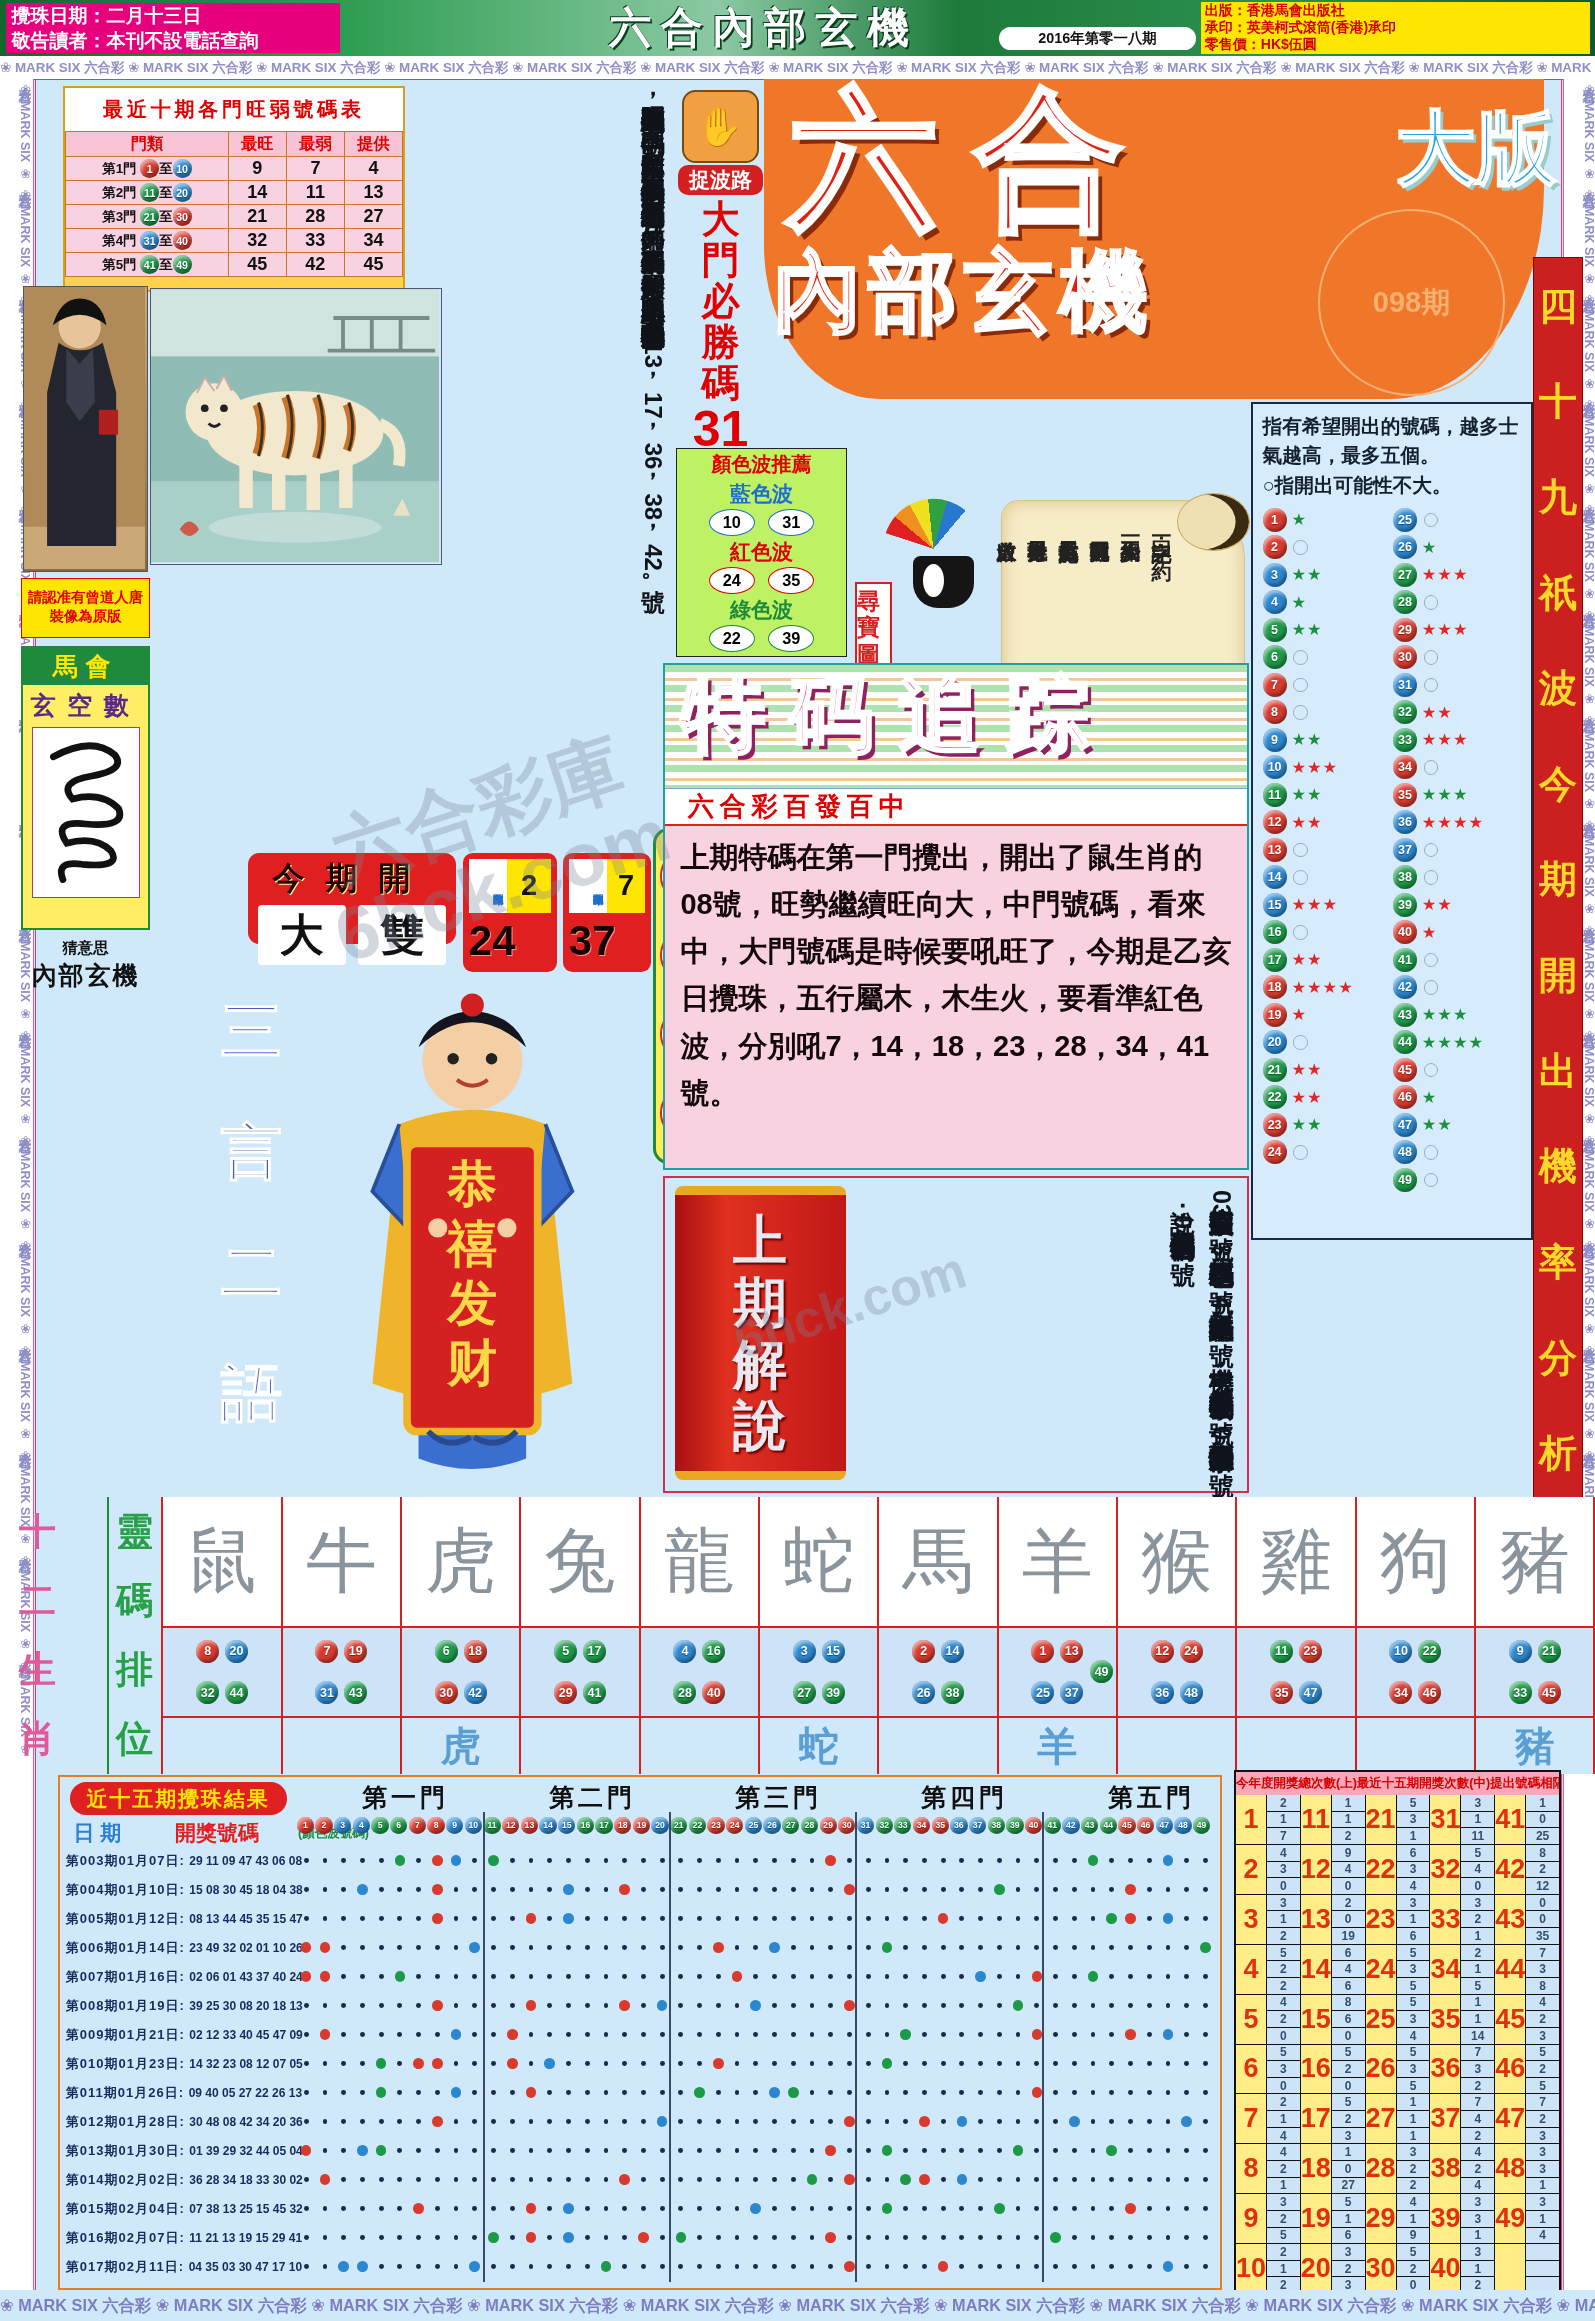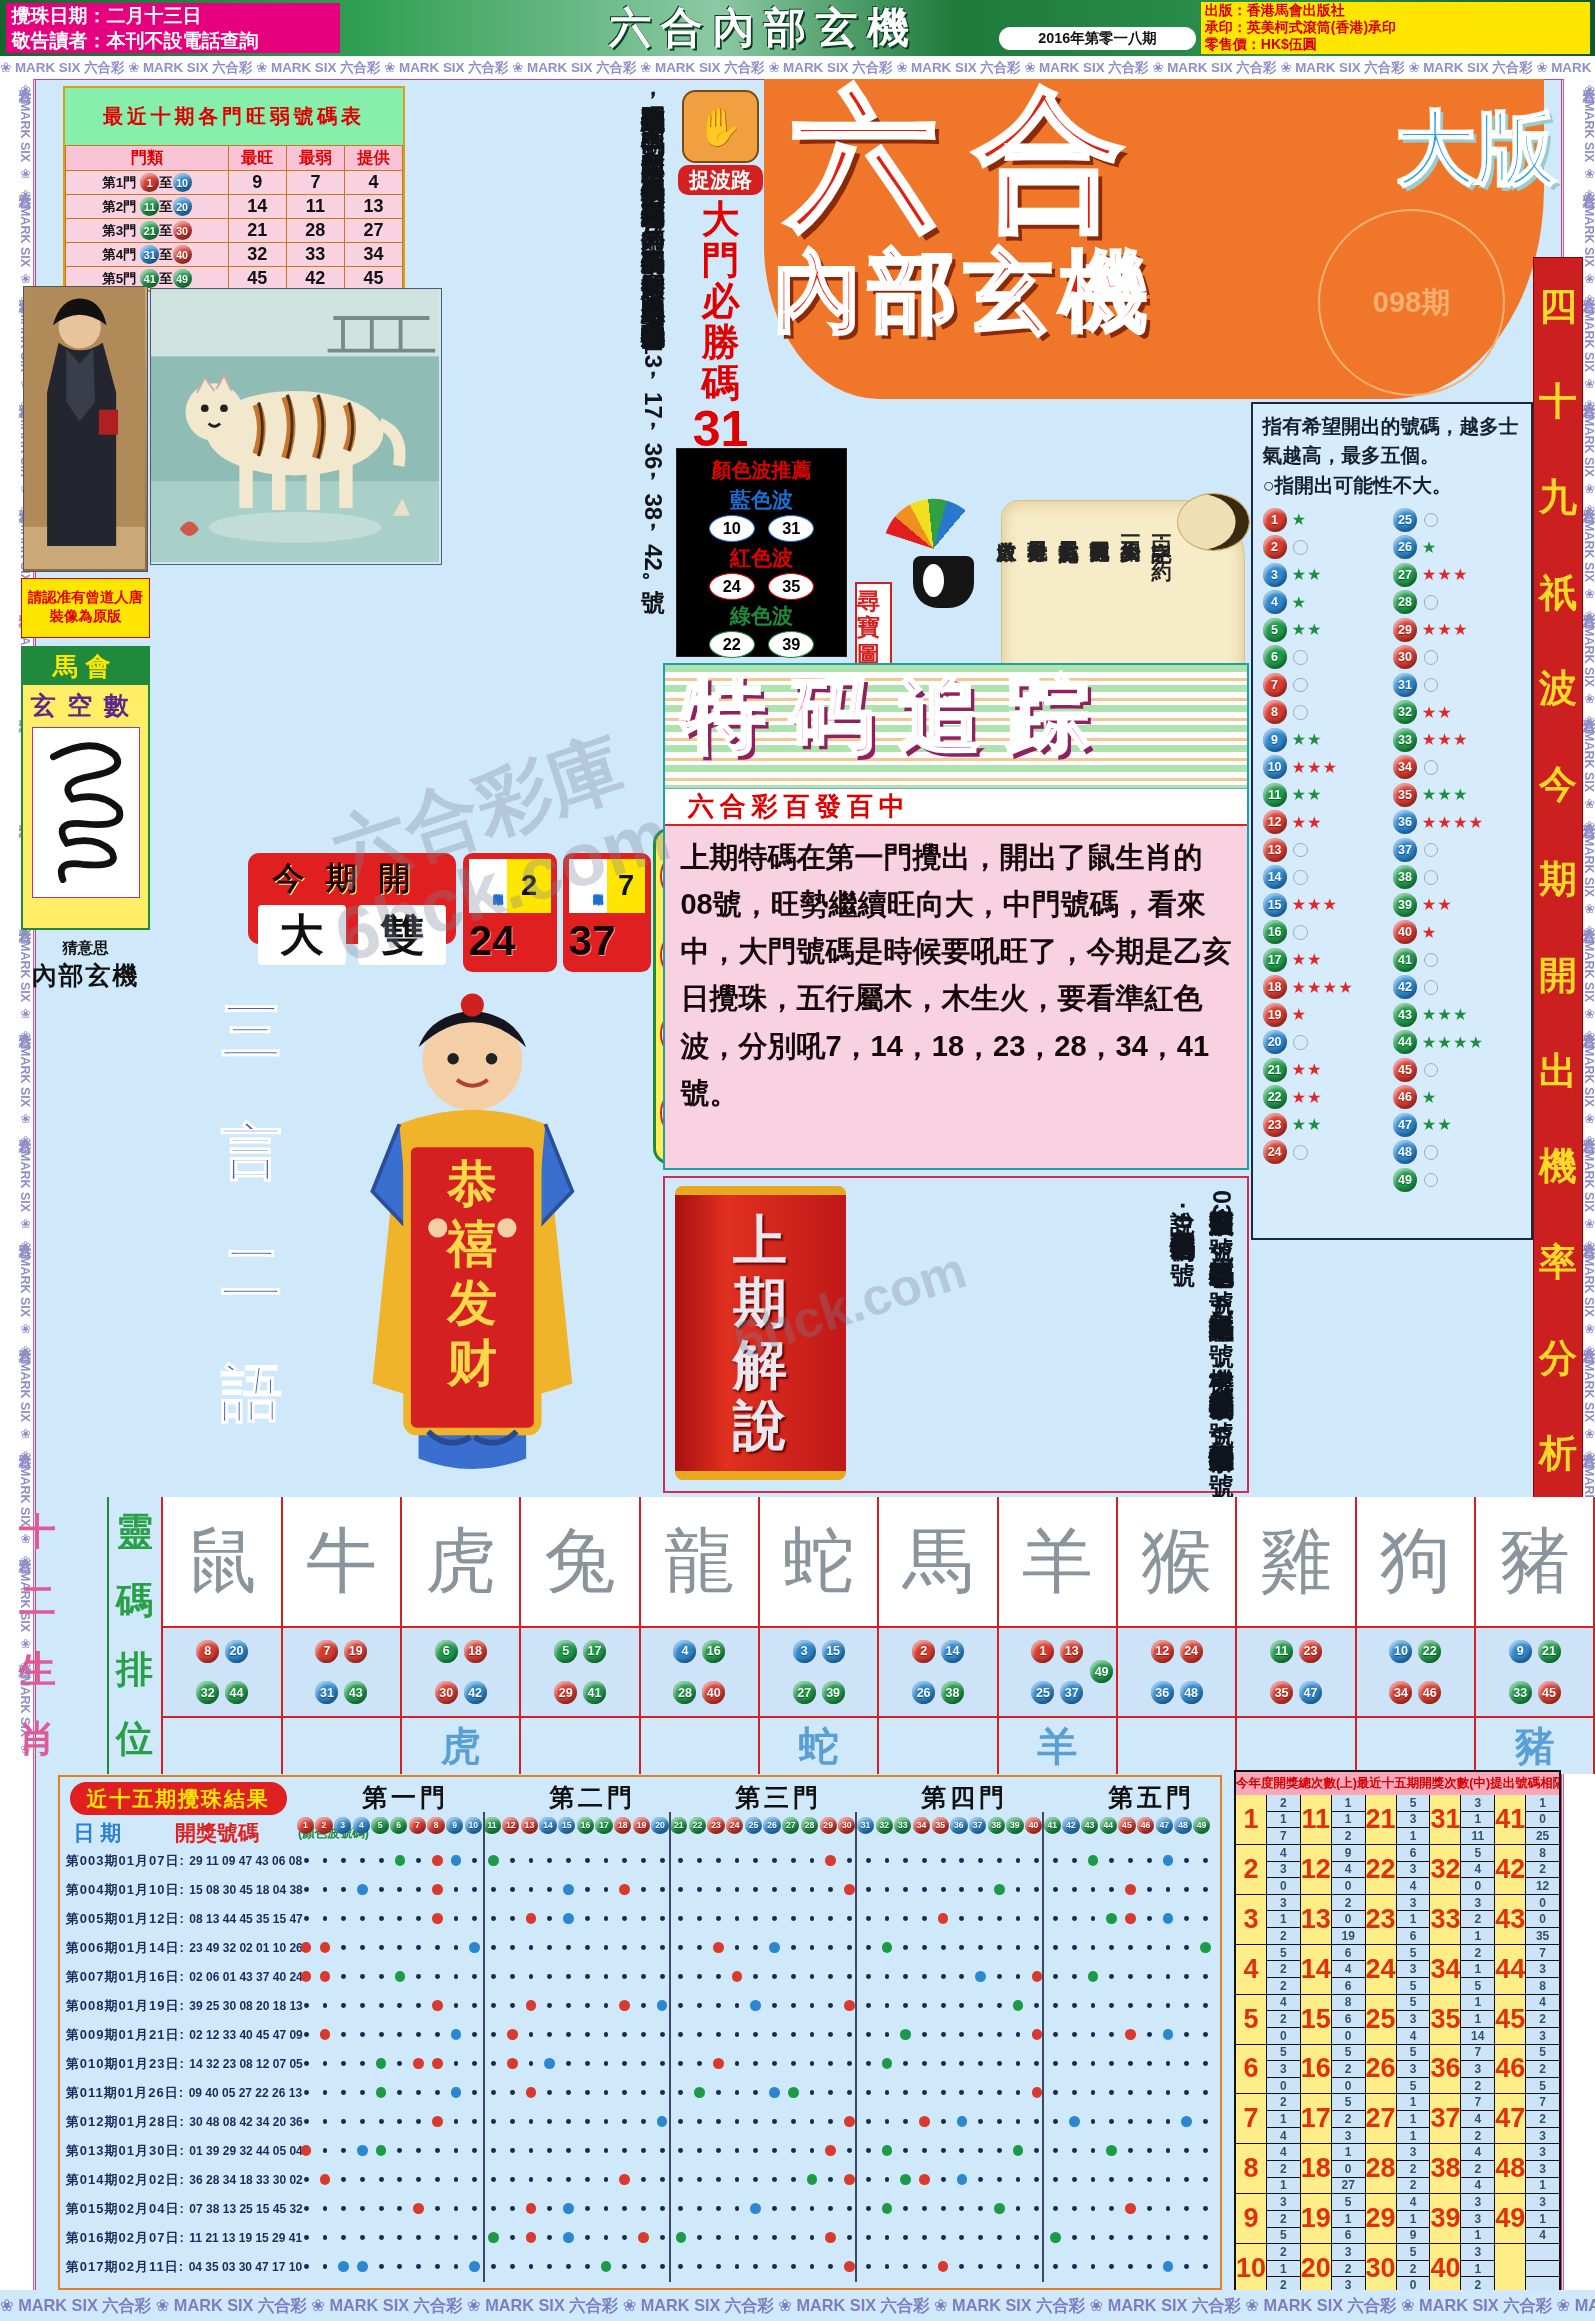--- a/index.html
+++ b/index.html
@@ -27,22 +27,22 @@
     font-size:42px;letter-spacing:9.6px;text-align:center;line-height:52px;
     text-shadow:1.9px 1.9px 0 #0a4020,-1px -1px 0 #0a4020;}
   .mh-pill{position:absolute;left:999px;top:27px;width:197px;height:23px;background:#fff;border-radius:11.5px;
     color:#111;font-weight:bold;font-size:14.4px;text-align:center;line-height:23px;}
   .mh-right{position:absolute;left:1201px;top:1.9px;width:389px;height:52px;background:#ffe600;
     color:#d40000;font-weight:bold;font-size:14px;line-height:17.3px;padding:0 3.8px;box-sizing:border-box;}
 
   
   .hw{position:absolute;left:63px;top:86px;width:342px;height:206px;border:2.9px solid #d8a018;
     background:#ffd24d;box-sizing:border-box;}
-  .hw-title{background:#86efac;color:#e00000;font-weight:bold;font-size:20px;text-align:center;
-    letter-spacing:3.8px;padding:15px 0;}
+  .hw-title{background:#ffffff;color:#e00000;font-weight:bold;font-size:20px;text-align:center;
+    letter-spacing:3.8px;padding:8px 0;}
   .hw table{border-collapse:collapse;width:100%;}
   .hw th{background:#f9c3d6;color:#e00000;font-size:16.3px;padding:1px 0;border:1px solid #c87820;}
   .hw td{background:#f9d2e2;color:#111;font-weight:bold;font-size:18px;text-align:center;
     border:1px solid #c87820;padding:1px 1.9px;}
   .hw td.door{font-size:13.4px;white-space:nowrap;}
 
   
   .intro{position:absolute;left:411px;top:88px;width:261px;height:574px;writing-mode:vertical-rl;
     font-weight:bold;font-size:24px;line-height:1.6;color:#101418;}
 
@@ -61,22 +61,22 @@
     letter-spacing:38px;line-height:1;-webkit-text-stroke:3.8px #fff;text-shadow:5.8px 5.8px 0 #8a2a08;}
   .t-sub{position:absolute;left:773px;top:248px;width:596px;color:#e02010;font-weight:bold;font-size:88px;
     letter-spacing:7.7px;line-height:1;-webkit-text-stroke:2.9px #fff;text-shadow:4.8px 4.8px 0 #8a2a08;}
   .t-ed{position:absolute;left:1395px;top:108px;color:#28a0e8;font-weight:bold;font-size:81px;line-height:1;
     -webkit-text-stroke:1.9px #fff;text-shadow:3.8px 3.8px 0 #9cc;}
   .stamp{position:absolute;left:1318px;top:209px;width:183px;height:183px;border:2.9px solid #f7b070;
     border-radius:50%;color:#f7b070;display:flex;align-items:center;justify-content:center;
     font-weight:bold;font-size:29px;}
 
   
-  .cw{position:absolute;left:676px;top:448px;width:171px;height:209px;background:#000000;border:1.9px solid #222;
-    box-sizing:border-box;text-align:center;padding-top:8px;}
+  .cw{position:absolute;left:676px;top:448px;width:171px;height:209px;background:#bef264;border:1.9px solid #222;
+    box-sizing:border-box;text-align:center;padding-top:2px;}
   .cw-title{color:#e00000;font-weight:bold;font-size:20px;}
   .cw-label{font-weight:bold;font-size:21px;margin-top:1.9px;}
   .cw-label.blue{color:#1e6fd0}.cw-label.red{color:#e00000}.cw-label.green{color:#1f8a3c}
   .cw-nums{display:flex;justify-content:center;gap:13.4px;margin-top:1px;}
   .cw-oval{width:44px;height:25px;border-radius:50%;border:1.9px solid #555;display:flex;align-items:center;
     justify-content:center;font-weight:bold;font-size:16.3px;background:#fff;}
   .cw-oval.blue{border-color:#1e6fd0}.cw-oval.red{border-color:#e00000}.cw-oval.green{border-color:#1f8a3c}
 
   
   .tr{position:absolute;left:853px;top:500px;width:140px;height:288px;}

